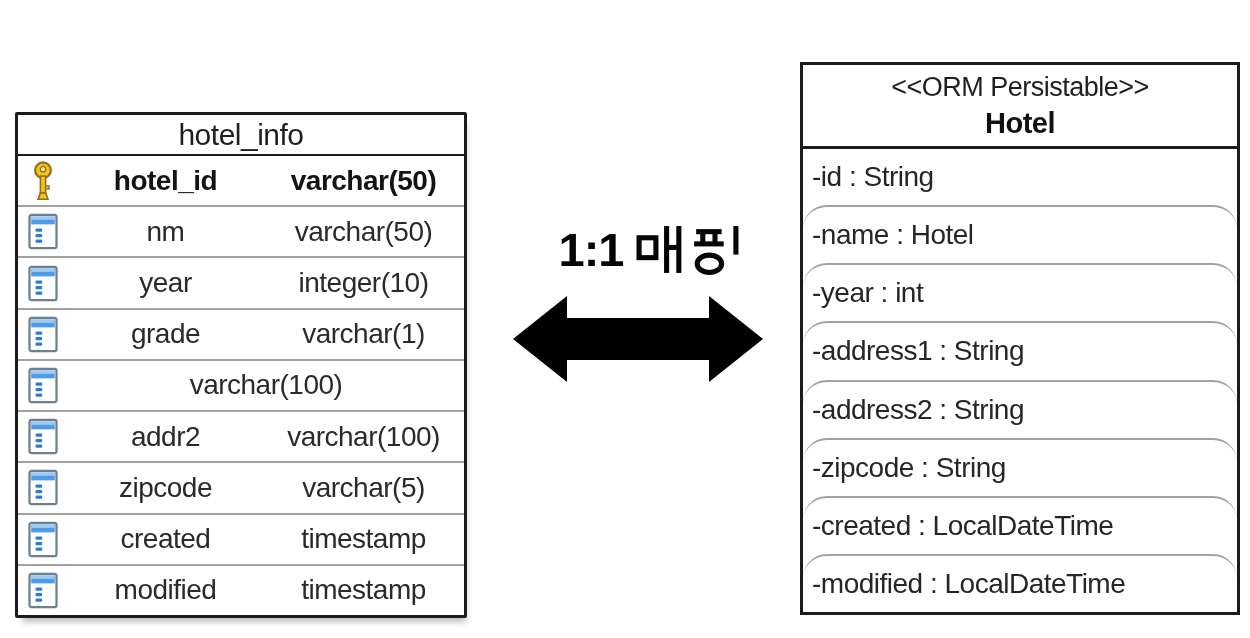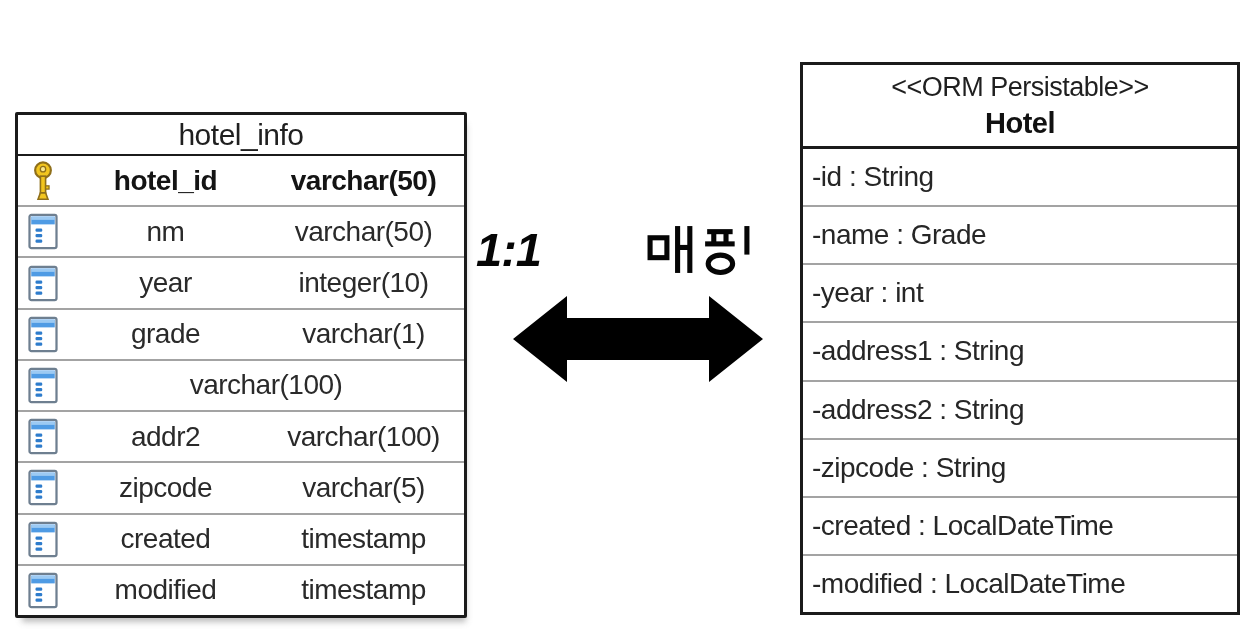--- a/index.html
+++ b/index.html
@@ -108,35 +108,35 @@
   .uml-attr {
     flex: 1;
     display: flex;
     align-items: center;
     padding-left: 9px;
     font-size: 28px;
     letter-spacing: -0.5px;
     color: #262626;
     border-top: 2px solid #a3a3a3;
     white-space: nowrap;
+    border-radius: 24px;
   }
   .uml-attr:first-child { border-top: none; }
 
   
   .mapping-label {
     position: absolute;
-    left: 476px;
+    left: 512px;
     top: 221px;
     width: 276px;
     height: 56px;
     display: flex;
     align-items: center;
-    justify-content: space-between;
+    justify-content: center;
     gap: 12px;
-    font-style: italic;
   }
   .mapping-ratio {
     font-size: 47px;
     font-weight: 600;
     letter-spacing: -1px;
     color: #050505;
     line-height: 1;
   }
   .mapping-arrow {
     position: absolute;
@@ -317,21 +317,21 @@
     <path d="M0 43 L54 0 L54 22 L196 22 L196 0 L250 43 L196 86 L196 64 L54 64 L54 86 Z" fill="#000000"></path>
   </svg>
 
   <div class="uml-class">
     <div class="uml-header">
       <div class="uml-stereotype">&lt;&lt;ORM Persistable&gt;&gt;</div>
       <div class="uml-name">Hotel</div>
     </div>
     <div class="uml-attrs">
       <div class="uml-attr">-id : String</div>
-      <div class="uml-attr">-name : Grade</div>
+      <div class="uml-attr">-name : Hotel</div>
       <div class="uml-attr">-year : int</div>
       <div class="uml-attr">-address1 : String</div>
       <div class="uml-attr">-address2 : String</div>
       <div class="uml-attr">-zipcode : String</div>
       <div class="uml-attr">-created : LocalDateTime</div>
       <div class="uml-attr">-modified : LocalDateTime</div>
     </div>
   </div>
 
 </div>

